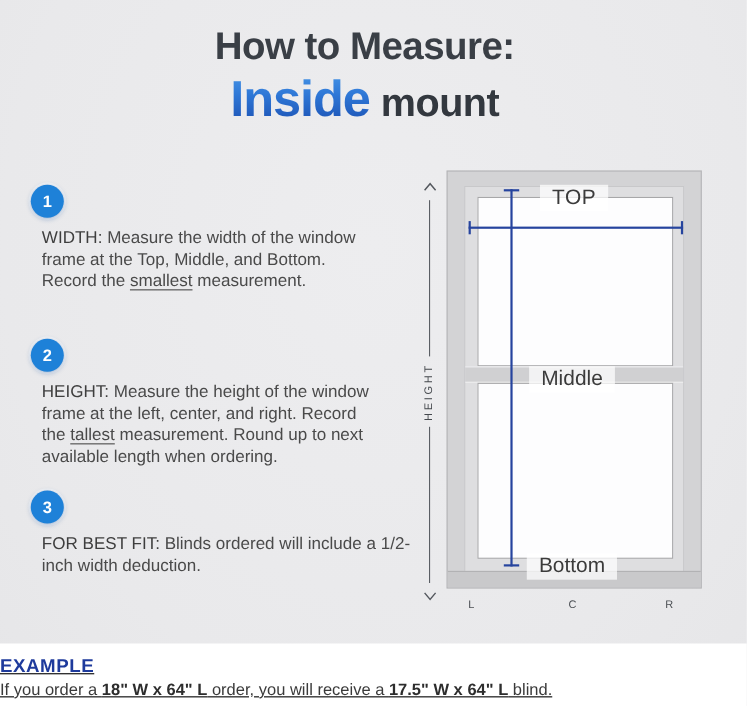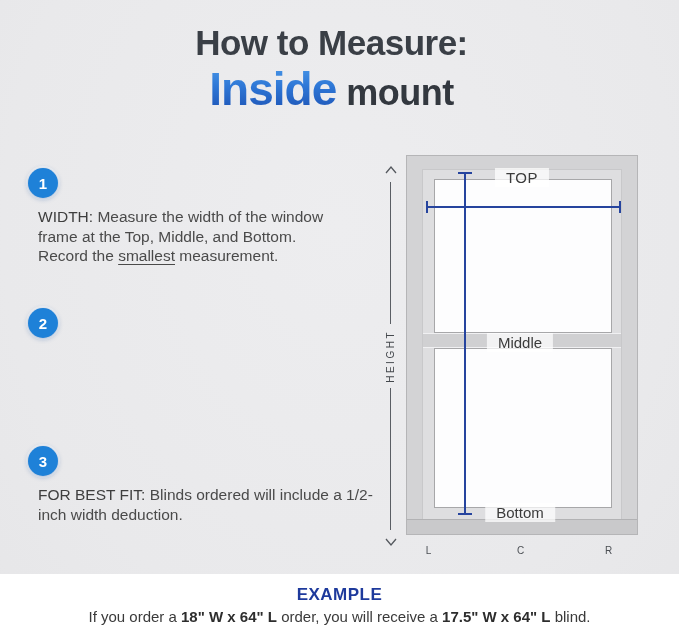--- a/index.html
+++ b/index.html
@@ -79,33 +79,33 @@
   .m-h-line{left:426px;top:206px;width:195px;height:2px;}
   .m-h-cap-l{left:426px;top:201px;width:2px;height:12px;}
   .m-h-cap-r{left:619px;top:201px;width:2px;height:12px;}
   .m-v-line{left:464px;top:172px;width:2px;height:343px;}
   .m-v-cap-t{left:458px;top:172px;width:14px;height:2px;}
   .m-v-cap-b{left:458px;top:513px;width:14px;height:2px;}
   
   .pos-label{
     position:absolute;transform:translateX(-50%);
     background:rgba(255,255,255,0.72);
-    padding:1px 11px;font-size:15px;color:#3b3b3b;white-space:nowrap;
+    padding:1px 11px;font-size:19px;color:#3b3b3b;white-space:nowrap;
   }
   .label-top{left:522px;top:168px;letter-spacing:0.5px;}
   .label-middle{left:520px;top:333px;}
   .label-bottom{left:520px;top:503px;}
   .lcr{position:absolute;top:545px;transform:translateX(-50%);font-size:10px;letter-spacing:1px;color:#4b4f54;}
   .lcr-l{left:429px;}
   .lcr-c{left:521px;}
   .lcr-r{left:609px;}
   
   .footer{
-    position:absolute;left:0;bottom:0;width:679px;height:68px;
-    background:#ffffff;text-align:center;
+    position:absolute;left:0;bottom:0;width:679px;height:57px;
+    background:#ffffff;text-decoration:underline;
   }
   .example-heading{margin-top:11px;font-size:17px;font-weight:700;letter-spacing:0.5px;color:#1e3a9c;}
   .example-text{margin-top:3px;font-size:15px;color:#3a3a3a;}
   .example-text b{color:#2d2d2d;font-weight:700;}
 </style>
 </head>
 <body>
 
 <div class="canvas">
 
@@ -114,20 +114,21 @@
     <div class="title-line2"><span class="inside-word">Inside</span><span class="mount-word">mount</span></div>
   </div>
 
   <div class="step step1">
     <div class="badge">1</div>
     <p class="step-text"><b>WIDTH:</b><span> Measure the width of the window frame at the Top, Middle, and Bottom. Record the </span><u>smallest</u><span> measurement.</span></p>
   </div>
 
   <div class="step step2">
     <div class="badge">2</div>
+    <p class="step-text"><b>HEIGHT:</b><span> Measure the height of the window frame at the left, center, and right. Record the </span><u>tallest</u><span> measurement. Round up to next available length when ordering.</span></p>
   </div>
 
   <div class="step step3">
     <div class="badge">3</div>
     <p class="step-text"><b>FOR BEST FIT:</b><span> Blinds ordered will include a 1/2-inch width deduction.</span><u></u><span></span></p>
   </div>
 
 
   <div class="height-arrow">
     <svg width="14" height="12" viewBox="0 0 14 12">

